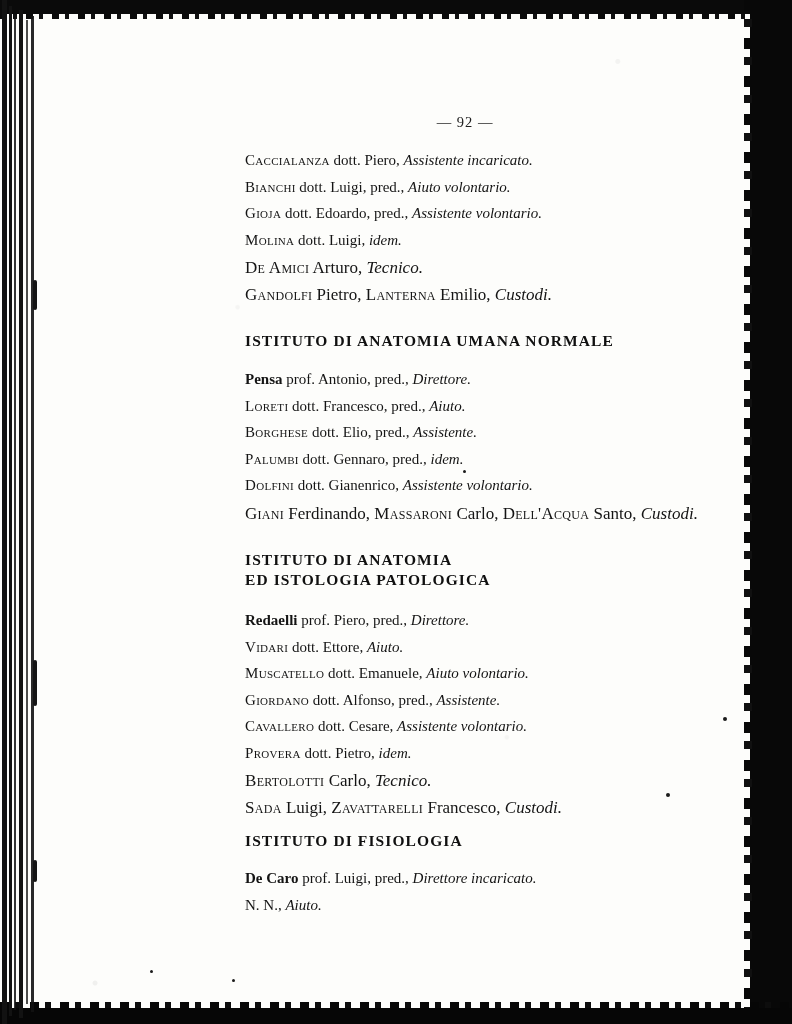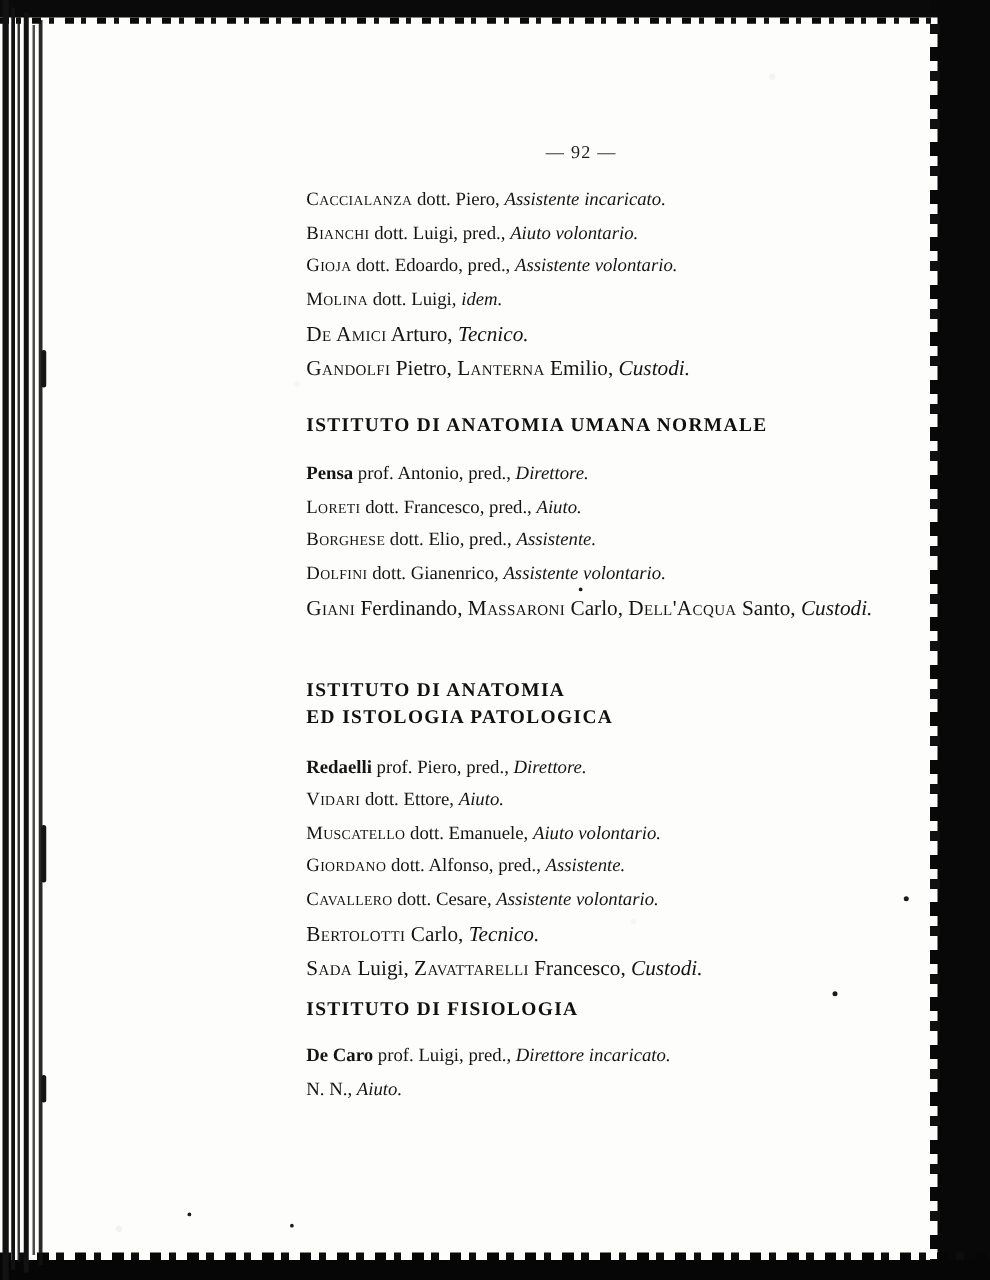--- a/index.html
+++ b/index.html
@@ -148,21 +148,21 @@
   }
 
   .section-title {
     font-size: 15.5px;
     letter-spacing: 1.1px;
     color: #101010;
     margin: 0;
     font-family: "Liberation Serif", serif;
   }
   .block-title { margin: 29px 0 22px 0; }
-  .block-title.two-line { margin: 48px 0 22px 0; line-height: 1.35; }
+  .block-title.two-line { margin: 28px 0 22px 0; line-height: 1.35; }
   .block-title.third { margin: 16px 0 21px 0; }
 
   .grp { margin: 0; }
 </style>
 </head>
 <body>
 
 <div class="page">
   <div class="scan-noise"></div>
 
@@ -217,20 +217,23 @@
       <p class="entry">
         <span class="bold">Pensa</span><span> prof. Antonio, pred., </span><span class="it">Direttore.</span>
       </p>
       <p class="entry">
         <span class="sc">Loreti</span><span> dott. Francesco, pred., </span><span class="it">Aiuto.</span>
       </p>
       <p class="entry">
         <span class="sc">Borghese</span><span> dott. Elio, pred., </span><span class="it">Assistente.</span>
       </p>
       <p class="entry">
+        <span class="sc">Palumbi</span><span> dott. Gennaro, pred., </span><span class="it">idem.</span>
+      </p>
+      <p class="entry">
         <span class="sc">Dolfini</span><span> dott. Gianenrico, </span><span class="it">Assistente volontario.</span>
       </p>
       <p class="entry small">
         <span class="sc">Giani</span><span> Ferdinando, </span><span class="sc">Massaroni</span><span> Carlo, </span><span class="sc">Dell'Acqua</span><span> Santo, </span><span class="it">Custodi.</span>
       </p>
     </div>
 
     <h2 class="section-title block-title two-line">
       <span>ISTITUTO DI ANATOMIA</span><br>
       <span>ED ISTOLOGIA PATOLOGICA</span>
@@ -244,20 +247,23 @@
       </p>
       <p class="entry">
         <span class="sc">Muscatello</span><span> dott. Emanuele, </span><span class="it">Aiuto volontario.</span>
       </p>
       <p class="entry">
         <span class="sc">Giordano</span><span> dott. Alfonso, pred., </span><span class="it">Assistente.</span>
       </p>
       <p class="entry">
         <span class="sc">Cavallero</span><span> dott. Cesare, </span><span class="it">Assistente volontario.</span>
       </p>
+      <p class="entry">
+        <span class="sc">Provera</span><span> dott. Pietro, </span><span class="it">idem.</span>
+      </p>
       <p class="entry small">
         <span class="sc">Bertolotti</span><span> Carlo, </span><span class="it">Tecnico.</span>
       </p>
       <p class="entry small">
         <span class="sc">Sada</span><span> Luigi, </span><span class="sc">Zavattarelli</span><span> Francesco, </span><span class="it">Custodi.</span>
       </p>
     </div>
 
     <h2 class="section-title block-title third">ISTITUTO DI FISIOLOGIA</h2>
     <div class="grp">

